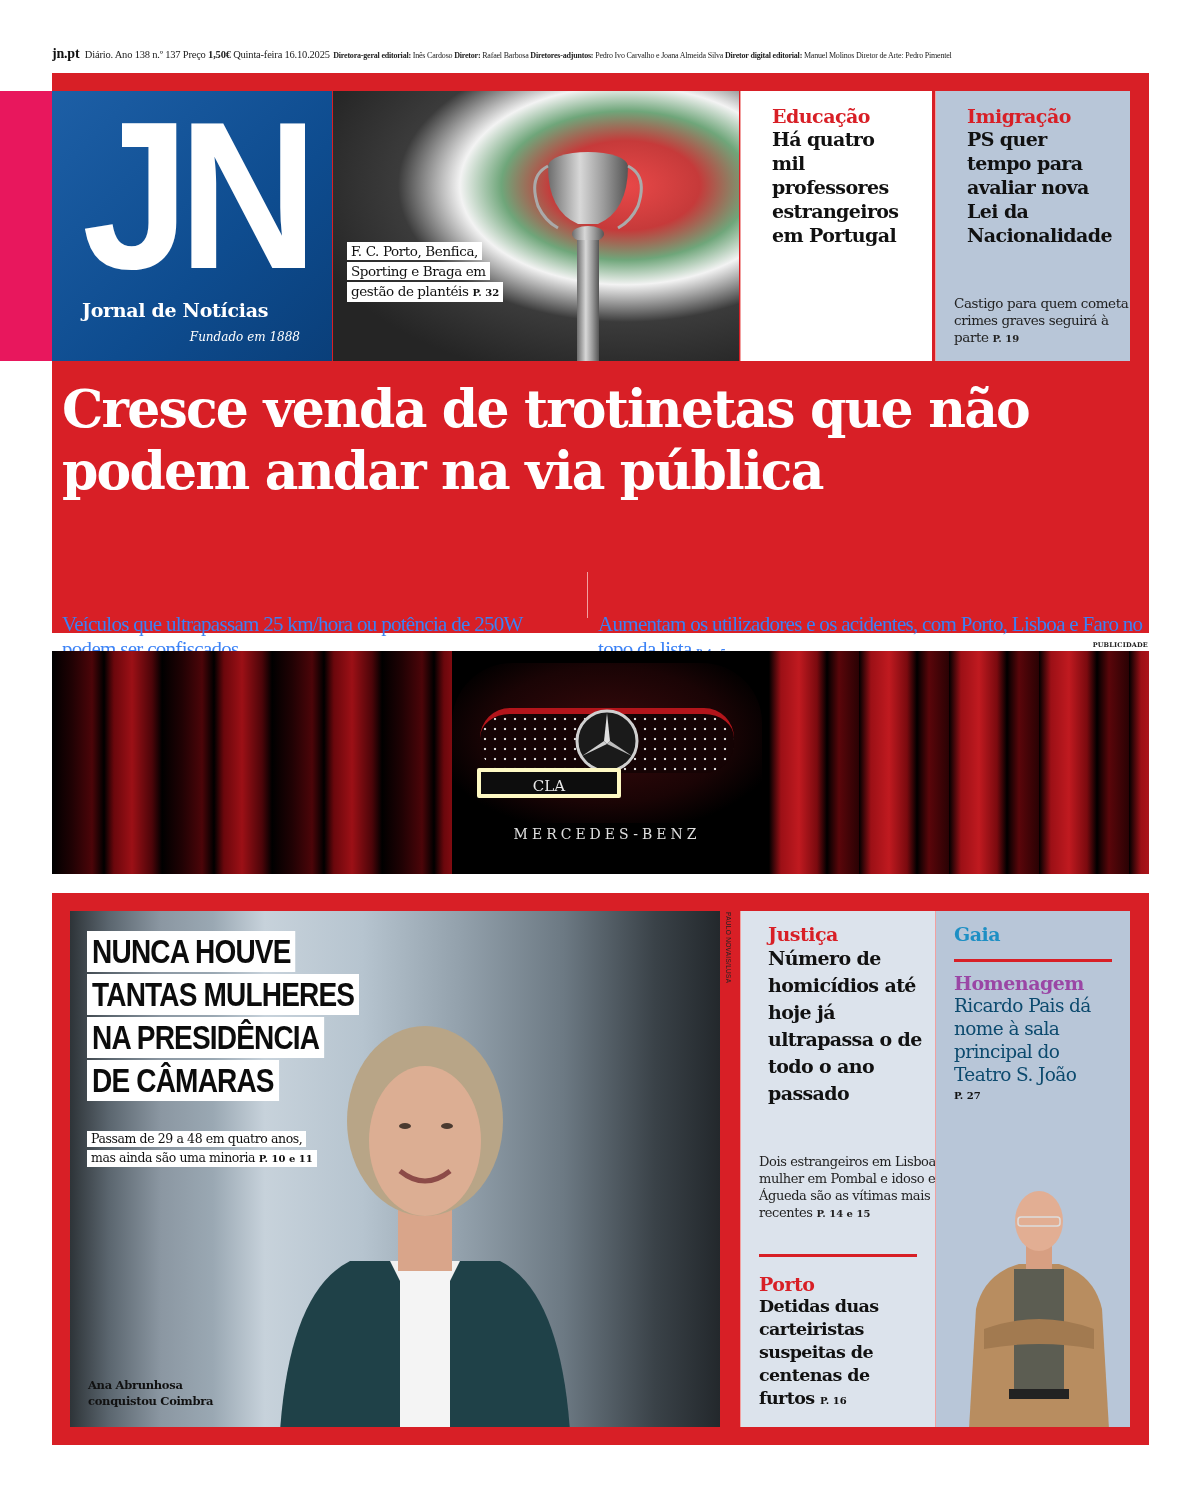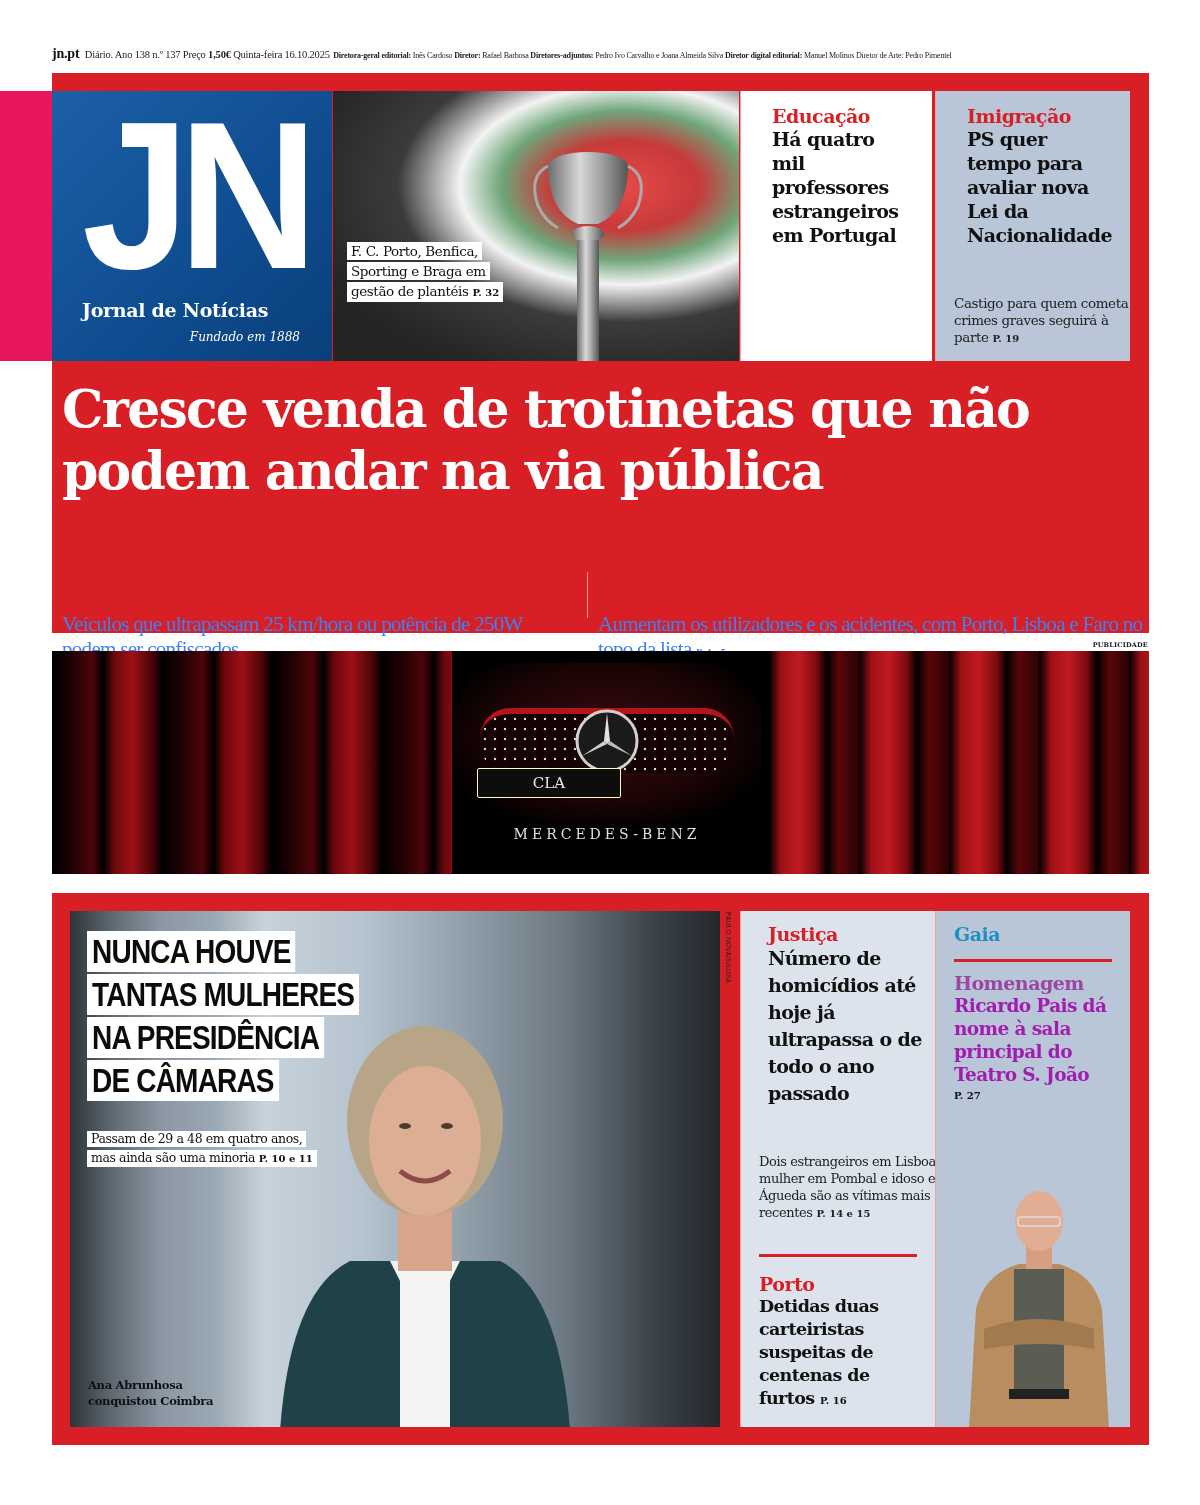--- a/index.html
+++ b/index.html
@@ -45,21 +45,21 @@
   .sub-right { left: 598px; width: 545px; }
   .sub-divider { position: absolute; left: 587px; top: 572px; width: 1px; height: 46px; background: #f2a0a0; }
 
   .ad-label { position: absolute; left: 1060px; top: 641px; width: 88px; text-align: right; font-family: "DejaVu Serif", serif; font-size: 6.5px; font-weight: bold; color: #222; letter-spacing: 0.2px; }
   .ad-box { position: absolute; left: 52px; top: 651px; width: 1097px; height: 223px; background: #000; overflow: hidden; }
   .curtain-left { position: absolute; left: 0; top: 0; width: 400px; height: 223px; background: repeating-linear-gradient(90deg, #000 0px, #200204 20px, #4c0509 40px, #000 52px, #6b070c 62px, #9c1016 80px, #4c0509 100px, #000 110px); }
   .curtain-right { position: absolute; right: 0; top: 0; width: 380px; height: 223px; background: repeating-linear-gradient(90deg, #000 0px, #9c1016 12px, #c01a20 30px, #7a0a0f 48px, #000 58px, #5a060a 70px, #2a0204 90px); }
   .car-front { position: absolute; left: 400px; top: 12px; width: 310px; height: 160px; border-radius: 60px 60px 40px 40px; background: radial-gradient(ellipse at 50% 45%, #3a0a0c 0%, #1a0405 55%, #000 80%); }
   .car-grille { position: absolute; left: 28px; top: 45px; width: 254px; height: 65px; border-radius: 30px; background: radial-gradient(circle, #d8d8d8 1.2px, transparent 1.6px) 0 0 / 10px 10px, #150304; border-top: 6px solid #b3151b; }
   .mb-star { position: absolute; left: 122px; top: 45px; width: 66px; height: 66px; }
-  .plate { position: absolute; left: 477px; top: 117px; width: 144px; height: 30px; border: 1px solid #fef9c3; border-radius: 2px; background: #0d0d0d; color: #e8e8e8; font-family: "DejaVu Serif", serif; font-size: 15px; line-height: 28px; text-align: center; }
+  .plate { position: absolute; left: 477px; top: 117px; width: 144px; height: 30px; border: 4px solid #fef9c3; border-radius: 2px; background: #0d0d0d; color: #e8e8e8; font-family: "DejaVu Serif", serif; font-size: 15px; line-height: 28px; text-align: center; }
   .mb-wordmark { position: absolute; left: 400px; top: 175px; width: 310px; text-align: center; font-family: "DejaVu Serif", serif; font-size: 14px; letter-spacing: 4px; color: #e0e0e0; }
 
   .bottom-panel { position: absolute; left: 52px; top: 893px; width: 1097px; height: 552px; background: #d81f26; }
   .portrait { position: absolute; left: 70px; top: 911px; width: 650px; height: 516px; background: linear-gradient(90deg, #2e3438 0%, #5b666f 6%, #8b97a2 14%, #9aa8b3 22%, #c7d2db 30%, #b6c4cf 45%, #93a1ac 60%, #6c7983 76%, #3a4248 90%, #23282c 100%); overflow: hidden; }
   .woman { position: absolute; left: 190px; top: 80px; width: 330px; height: 440px; }
   .woman-headline { position: absolute; left: 17px; top: 20px; }
   .wh-line { display: inline-block; background: #fff; color: #0c0c0c; font-family: "Liberation Sans", sans-serif; font-weight: bold; font-size: 33px; line-height: 39px; padding: 1px 6px; letter-spacing: -1px; transform: scaleX(0.85); transform-origin: left; margin-bottom: 2px; }
   .woman-sub { position: absolute; left: 17px; top: 217px; }
   .woman-sub span.line { display: inline-block; background: #fff; color: #111; font-family: "DejaVu Serif", serif; font-size: 12.5px; line-height: 16px; padding: 0 4px; letter-spacing: -0.4px; }
   .caption { position: absolute; left: 18px; bottom: 18px; font-family: "DejaVu Serif", serif; font-weight: bold; font-size: 11.5px; line-height: 16px; color: #111; letter-spacing: -0.3px; }
@@ -71,21 +71,21 @@
   .red-rule { height: 3px; background: #d81f26; }
   .porto-rule { position: absolute; left: 18px; top: 343px; width: 158px; }
   .porto-block { position: absolute; left: 18px; top: 362px; width: 170px; }
   .porto-block .brief-title { font-size: 17.5px; line-height: 23px; }
 
   .col-right { position: absolute; left: 935px; top: 911px; width: 195px; height: 516px; background: #b8c6d8; border-left: 1px solid #f2a0a0; padding: 12px 18px; overflow: hidden; }
   .kicker-gaia { color: #1d8fc4; }
   .kicker-hom { color: #9a46a5; }
   .col-right .brief-title { font-size: 17.5px; line-height: 23px; }
   .gaia-rule { width: 158px; margin: 14px 0 10px 0; }
-  .hom-title { font-family: "DejaVu Serif", serif; font-size: 18.5px; line-height: 23px; color: #a21caf; letter-spacing: -0.6px; font-weight: bold; }
+  .hom-title { font-family: "DejaVu Serif", serif; font-size: 18.5px; line-height: 23px; color: #0c4a6e; letter-spacing: -0.6px; font-weight: normal; }
   .hom-page { font-family: "DejaVu Serif", serif; font-weight: bold; font-size: 10px; color: #111; margin-top: 4px; }
   .man { position: absolute; left: 28px; top: 278px; width: 150px; height: 240px; }
 </style>
 </head>
 <body>
 
 <div class="infoline">
   <span class="site">jn.pt</span>
   <span>Diário. Ano 138 n.º 137 Preço</span>
   <span class="price">1,50€</span>

